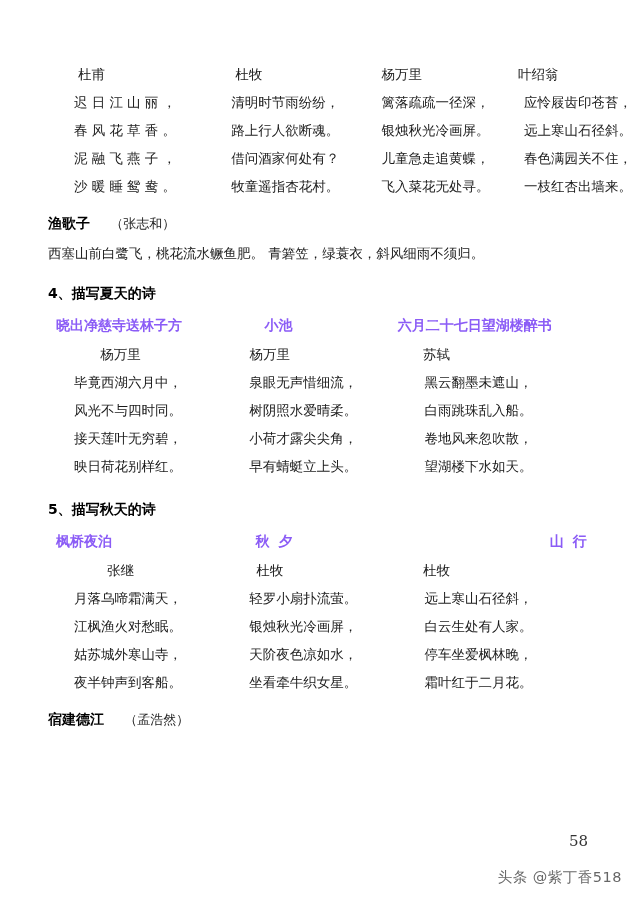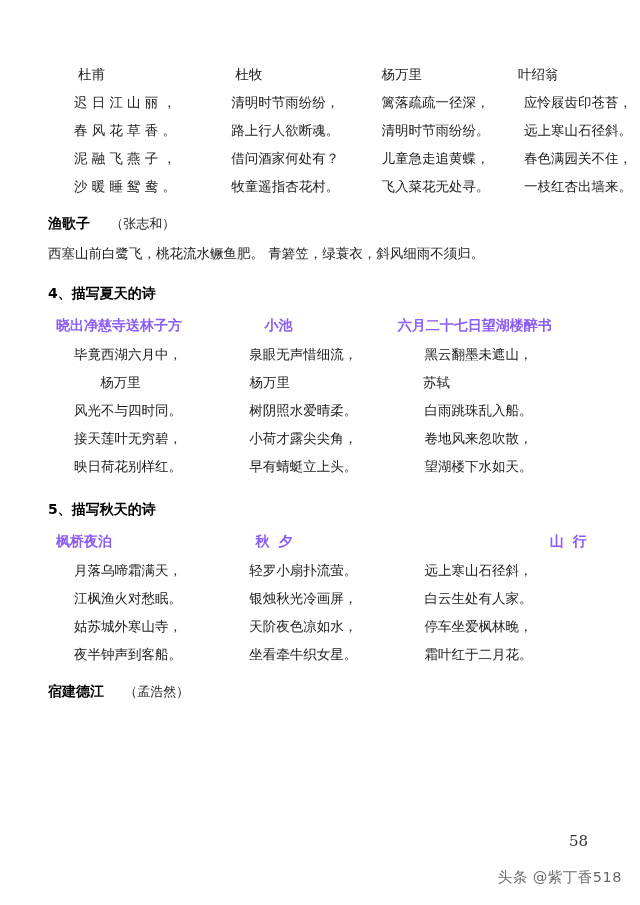--- a/index.html
+++ b/index.html
@@ -172,21 +172,21 @@
 
     <div class="row">
       <span class="cell verse spaced c4-1">迟日江山丽，</span>
       <span class="cell verse c4-2">清明时节雨纷纷，</span>
       <span class="cell verse c4-3">篱落疏疏一径深，</span>
       <span class="cell verse c4-4">应怜屐齿印苍苔，</span>
     </div>
     <div class="row">
       <span class="cell verse spaced c4-1">春风花草香。</span>
       <span class="cell verse c4-2">路上行人欲断魂。</span>
-      <span class="cell verse c4-3">清明时节雨纷纷。</span>
+      <span class="cell verse c4-3">银烛秋光冷画屏。</span>
       <span class="cell verse c4-4">远上寒山石径斜。</span>
     </div>
     <div class="row">
       <span class="cell verse spaced c4-1">泥融飞燕子，</span>
       <span class="cell verse c4-2">借问酒家何处有？</span>
       <span class="cell verse c4-3">儿童急走追黄蝶，</span>
       <span class="cell verse c4-4">春色满园关不住，</span>
     </div>
     <div class="row">
       <span class="cell verse spaced c4-1">沙暖睡鸳鸯。</span>
@@ -207,29 +207,29 @@
 
     <div class="heading">4、描写夏天的诗</div>
 
     <div class="title-row">
       <span class="ptitle t1">晓出净慈寺送林子方</span>
       <span class="ptitle t2">小池</span>
       <span class="ptitle t3">六月二十七日望湖楼醉书</span>
     </div>
 
     <div class="row">
+      <span class="cell author c3-1">杨万里</span>
+      <span class="cell author c3-2">杨万里</span>
+      <span class="cell author c3-3">苏轼</span>
+    </div>
+
+    <div class="row">
       <span class="cell verse c3-1">毕竟西湖六月中，</span>
       <span class="cell verse c3-2">泉眼无声惜细流，</span>
       <span class="cell verse c3-3">黑云翻墨未遮山，</span>
-    </div>
-
-    <div class="row">
-      <span class="cell author c3-1">杨万里</span>
-      <span class="cell author c3-2">杨万里</span>
-      <span class="cell author c3-3">苏轼</span>
     </div>
     <div class="row">
       <span class="cell verse c3-1">风光不与四时同。</span>
       <span class="cell verse c3-2">树阴照水爱晴柔。</span>
       <span class="cell verse c3-3">白雨跳珠乱入船。</span>
     </div>
     <div class="row">
       <span class="cell verse c3-1">接天莲叶无穷碧，</span>
       <span class="cell verse c3-2">小荷才露尖尖角，</span>
       <span class="cell verse c3-3">卷地风来忽吹散，</span>
@@ -243,20 +243,25 @@
     <div class="gap-md"></div>
 
     <div class="heading">5、描写秋天的诗</div>
 
     <div class="title-row">
       <span class="ptitle t1">枫桥夜泊</span>
       <span class="ptitle t2 wide">秋夕</span>
       <span class="ptitle t3 wide" style="padding-left:50px;">山行</span>
     </div>
 
+    <div class="row">
+      <span class="cell author c3-1">张继</span>
+      <span class="cell author c3-2">杜牧</span>
+      <span class="cell author c3-3">杜牧</span>
+    </div>
 
     <div class="row">
       <span class="cell verse c3-1">月落乌啼霜满天，</span>
       <span class="cell verse c3-2">轻罗小扇扑流萤。</span>
       <span class="cell verse c3-3">远上寒山石径斜，</span>
     </div>
     <div class="row">
       <span class="cell verse c3-1">江枫渔火对愁眠。</span>
       <span class="cell verse c3-2">银烛秋光冷画屏，</span>
       <span class="cell verse c3-3">白云生处有人家。</span>

